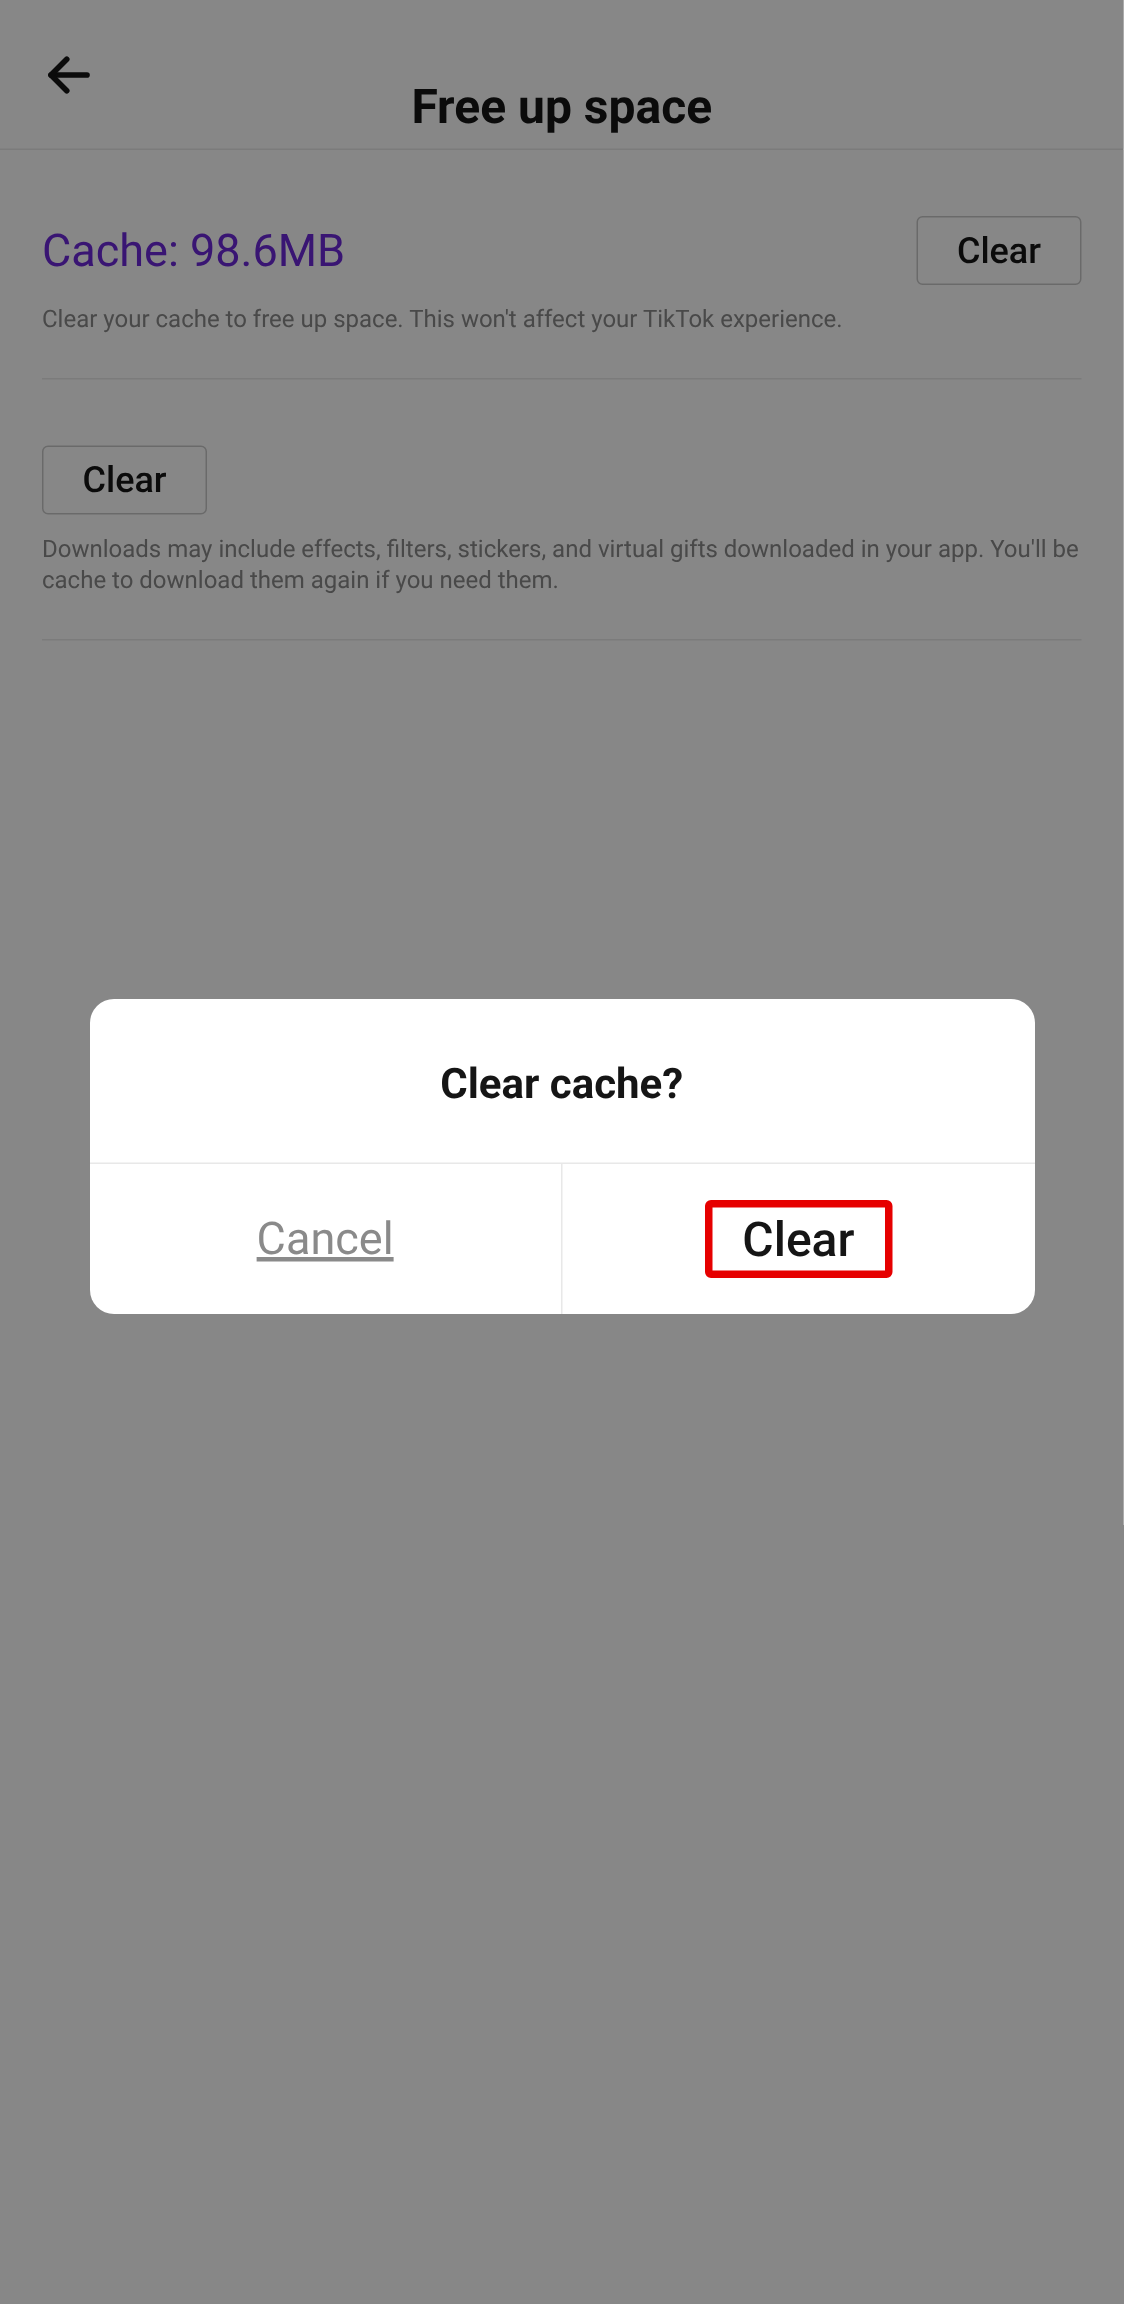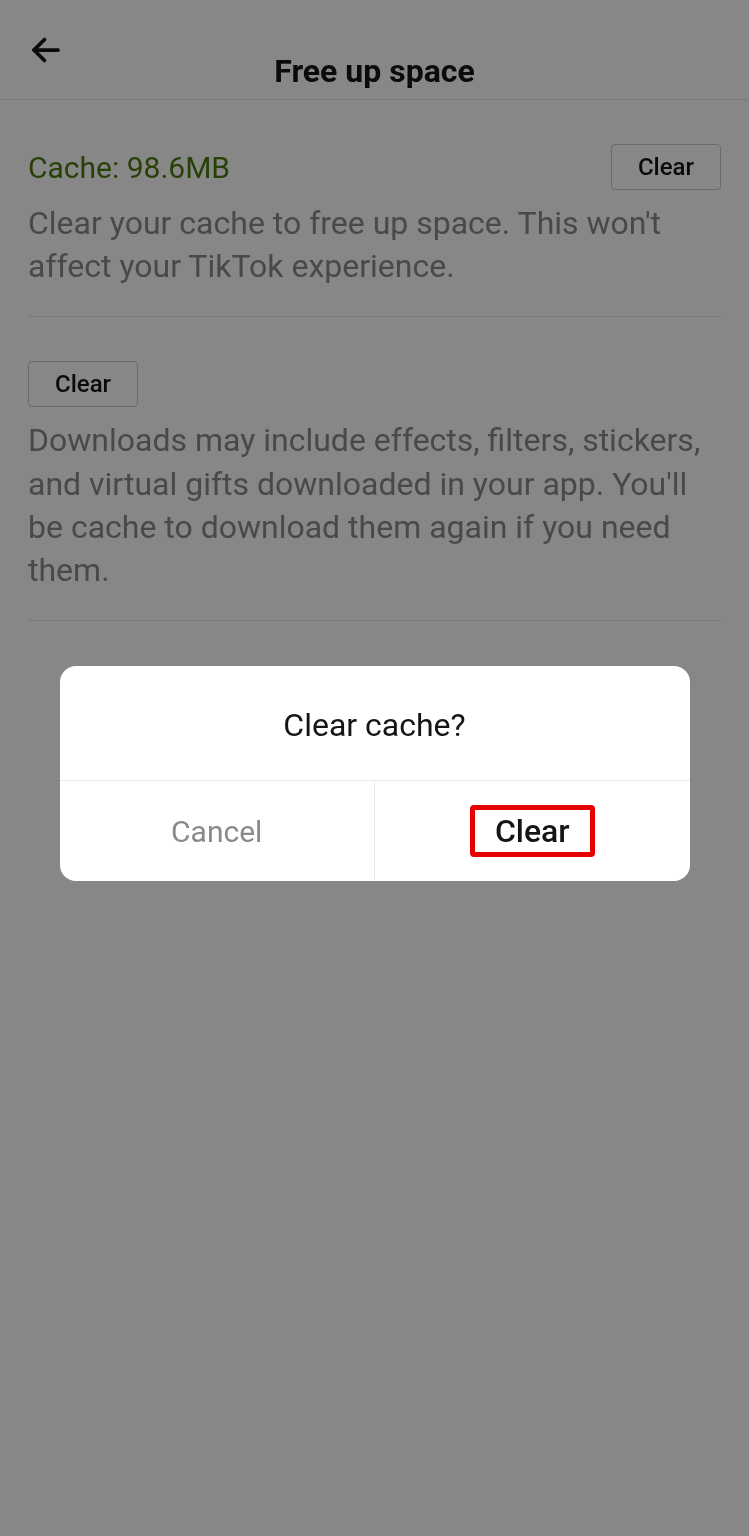--- a/index.html
+++ b/index.html
@@ -62,36 +62,36 @@
     .section-header {
       display: flex;
       justify-content: space-between;
       align-items: center;
       margin-bottom: 12px;
     }
     
     .section-title {
       font-size: 30px;
       font-weight: 400;
-      color: #4d7c0f;
+      color: #6d28d9;
     }
     
     .clear-button {
       border: 1px solid #c9c9c9;
       background: transparent;
       border-radius: 4px;
       padding: 8px 26px;
       font-size: 24px;
       font-weight: 500;
       color: #151515;
       cursor: pointer;
     }
     
     .section-description {
-      font-size: 32px;
+      font-size: 16px;
       color: #8a8a8a;
       line-height: 1.35;
     }
     
     .overlay {
       position: absolute;
       top: 0;
       left: 0;
       right: 0;
       bottom: 0;
@@ -107,22 +107,22 @@
       width: 630px;
       overflow: hidden;
       position: absolute;
       top: 666px;
       left: 50%;
       transform: translateX(-50%);
     }
     
     .dialog-title {
       text-align: center;
-      font-size: 32px;
-      font-weight: 400;
+      font-size: 28px;
+      font-weight: 700;
       color: #151515;
       padding: 40px 20px 36px 20px;
     }
     
     .dialog-buttons {
       display: flex;
       border-top: 1px solid #e8e8e8;
     }
     
     .dialog-button {
@@ -133,20 +133,21 @@
       cursor: pointer;
       background: transparent;
       border: none;
       position: relative;
     }
     
     .dialog-button-cancel {
       color: #8a8a8a;
       font-weight: 400;
       border-right: 1px solid #e8e8e8;
+      text-decoration: underline;
     }
     
     .dialog-button-clear {
       color: #151515;
       font-weight: 400;
       display: flex;
       align-items: center;
       justify-content: center;
     }
     

